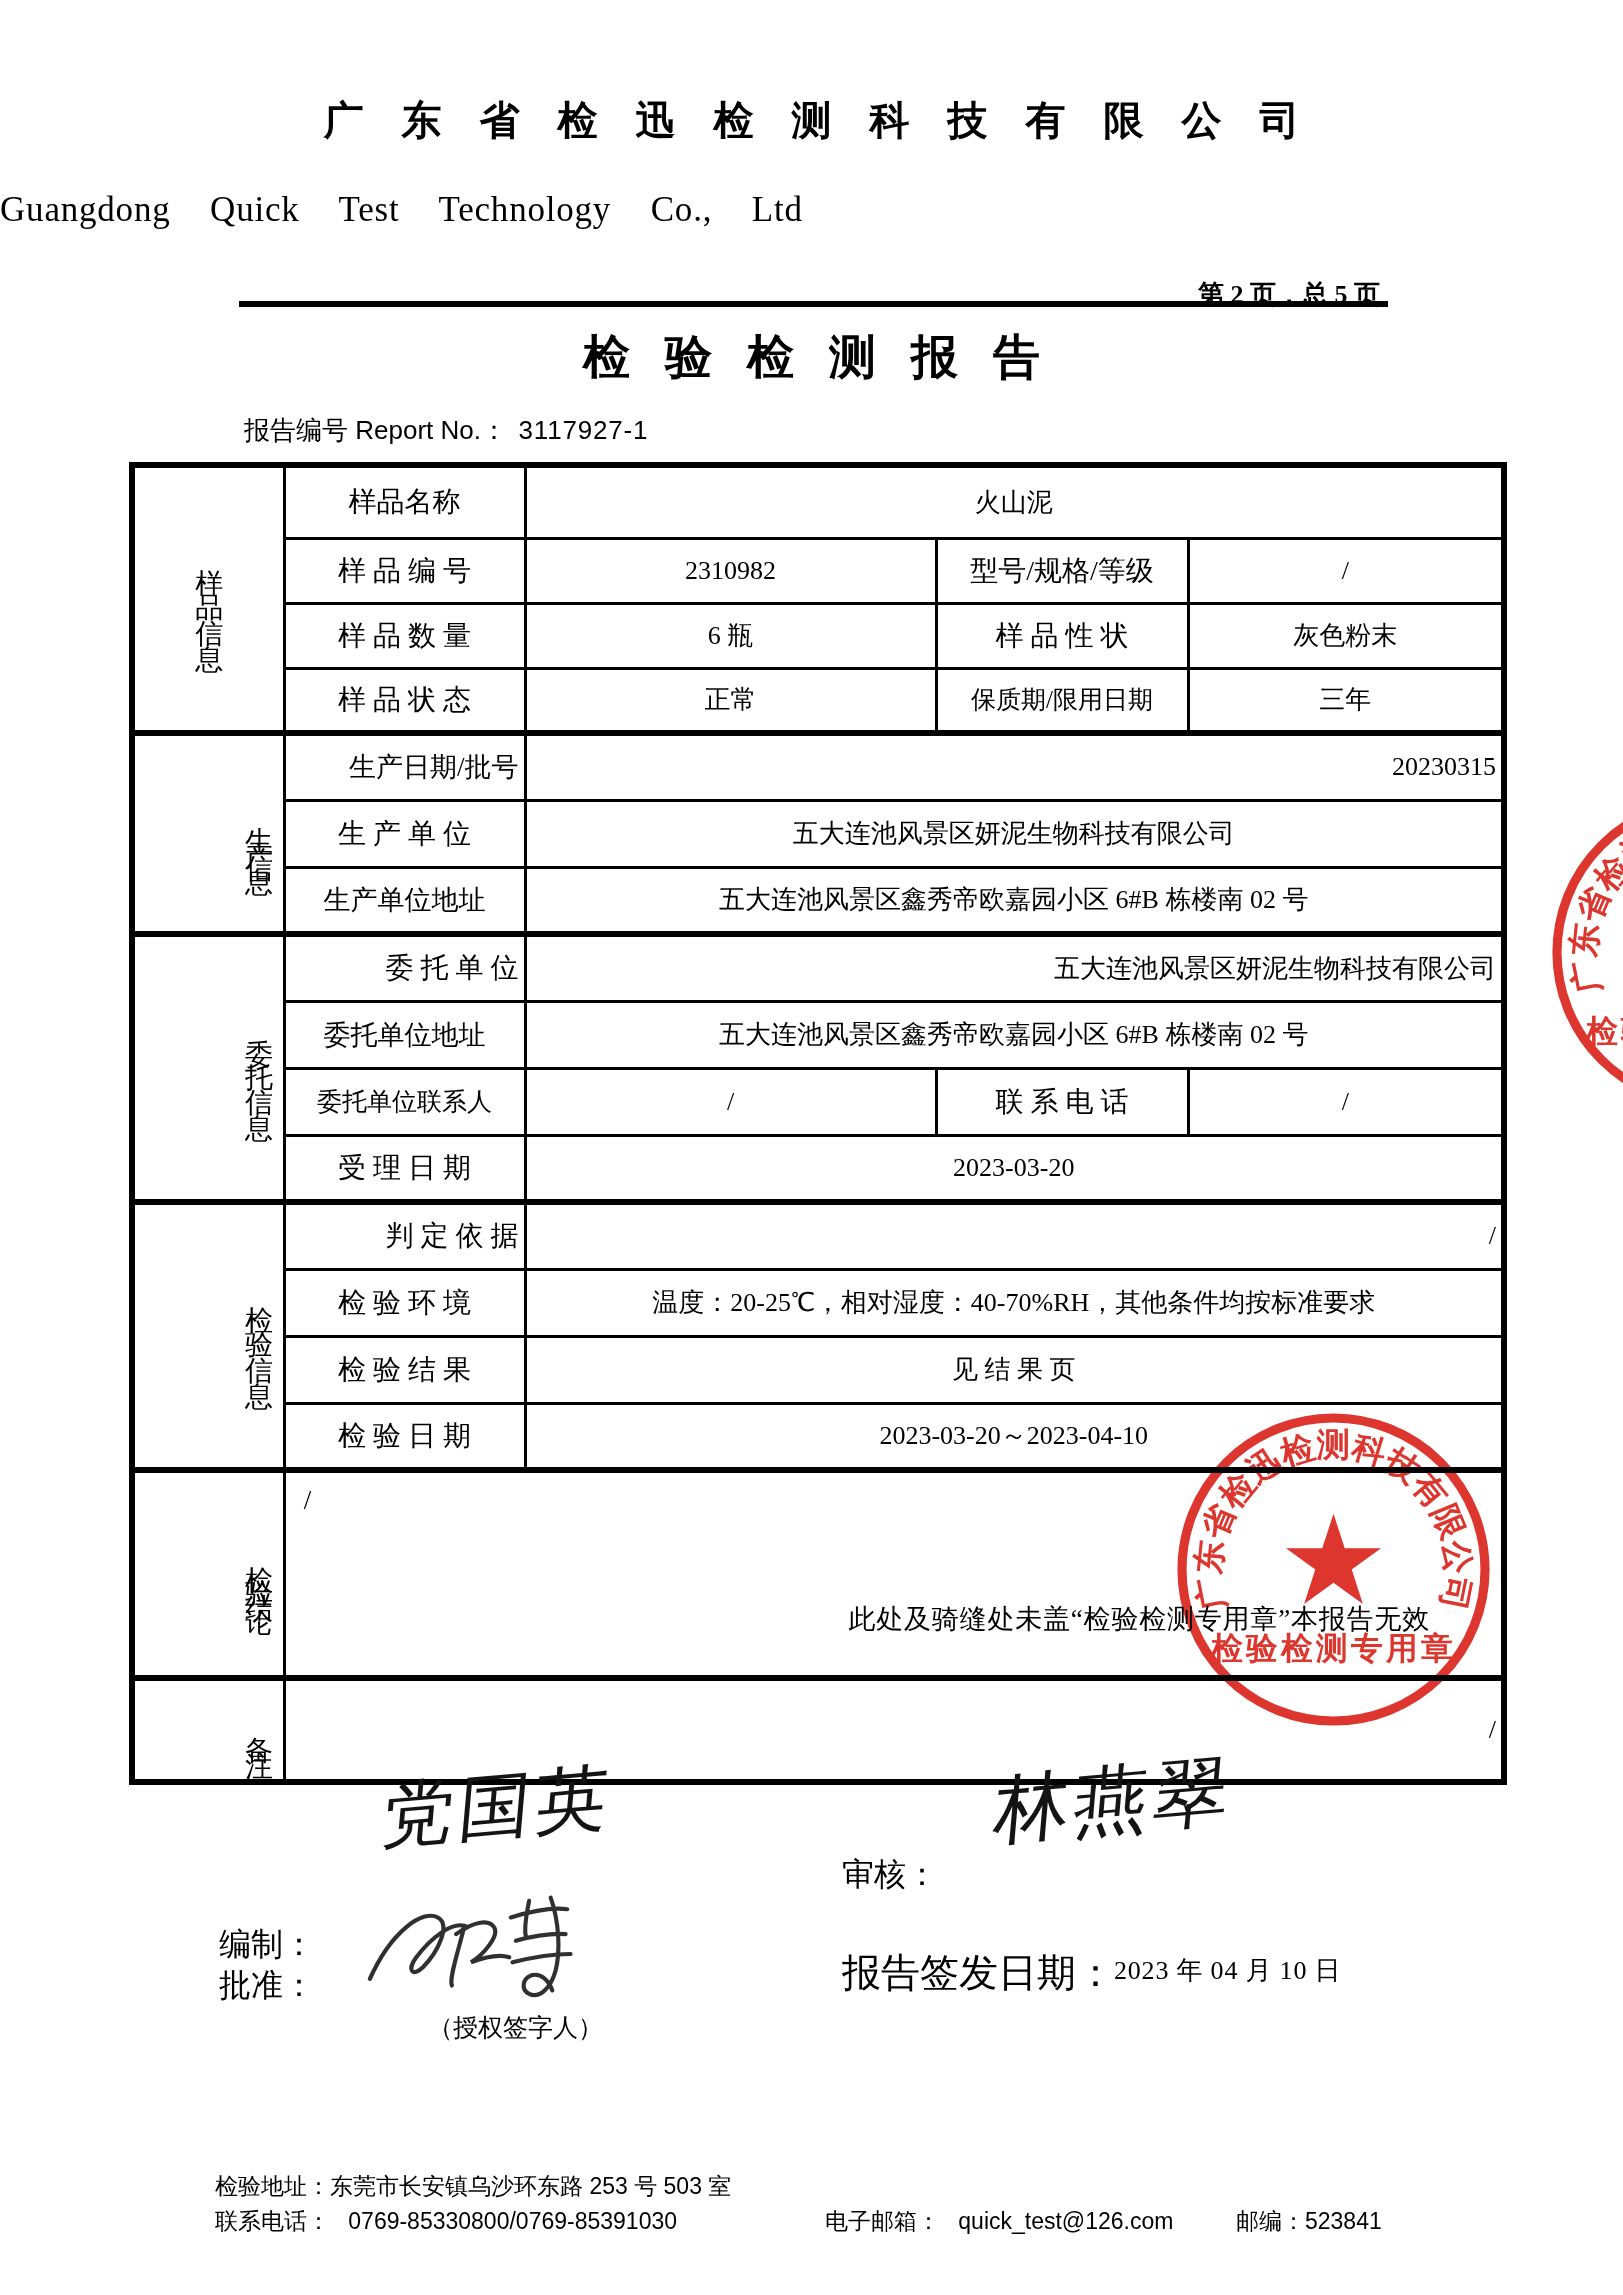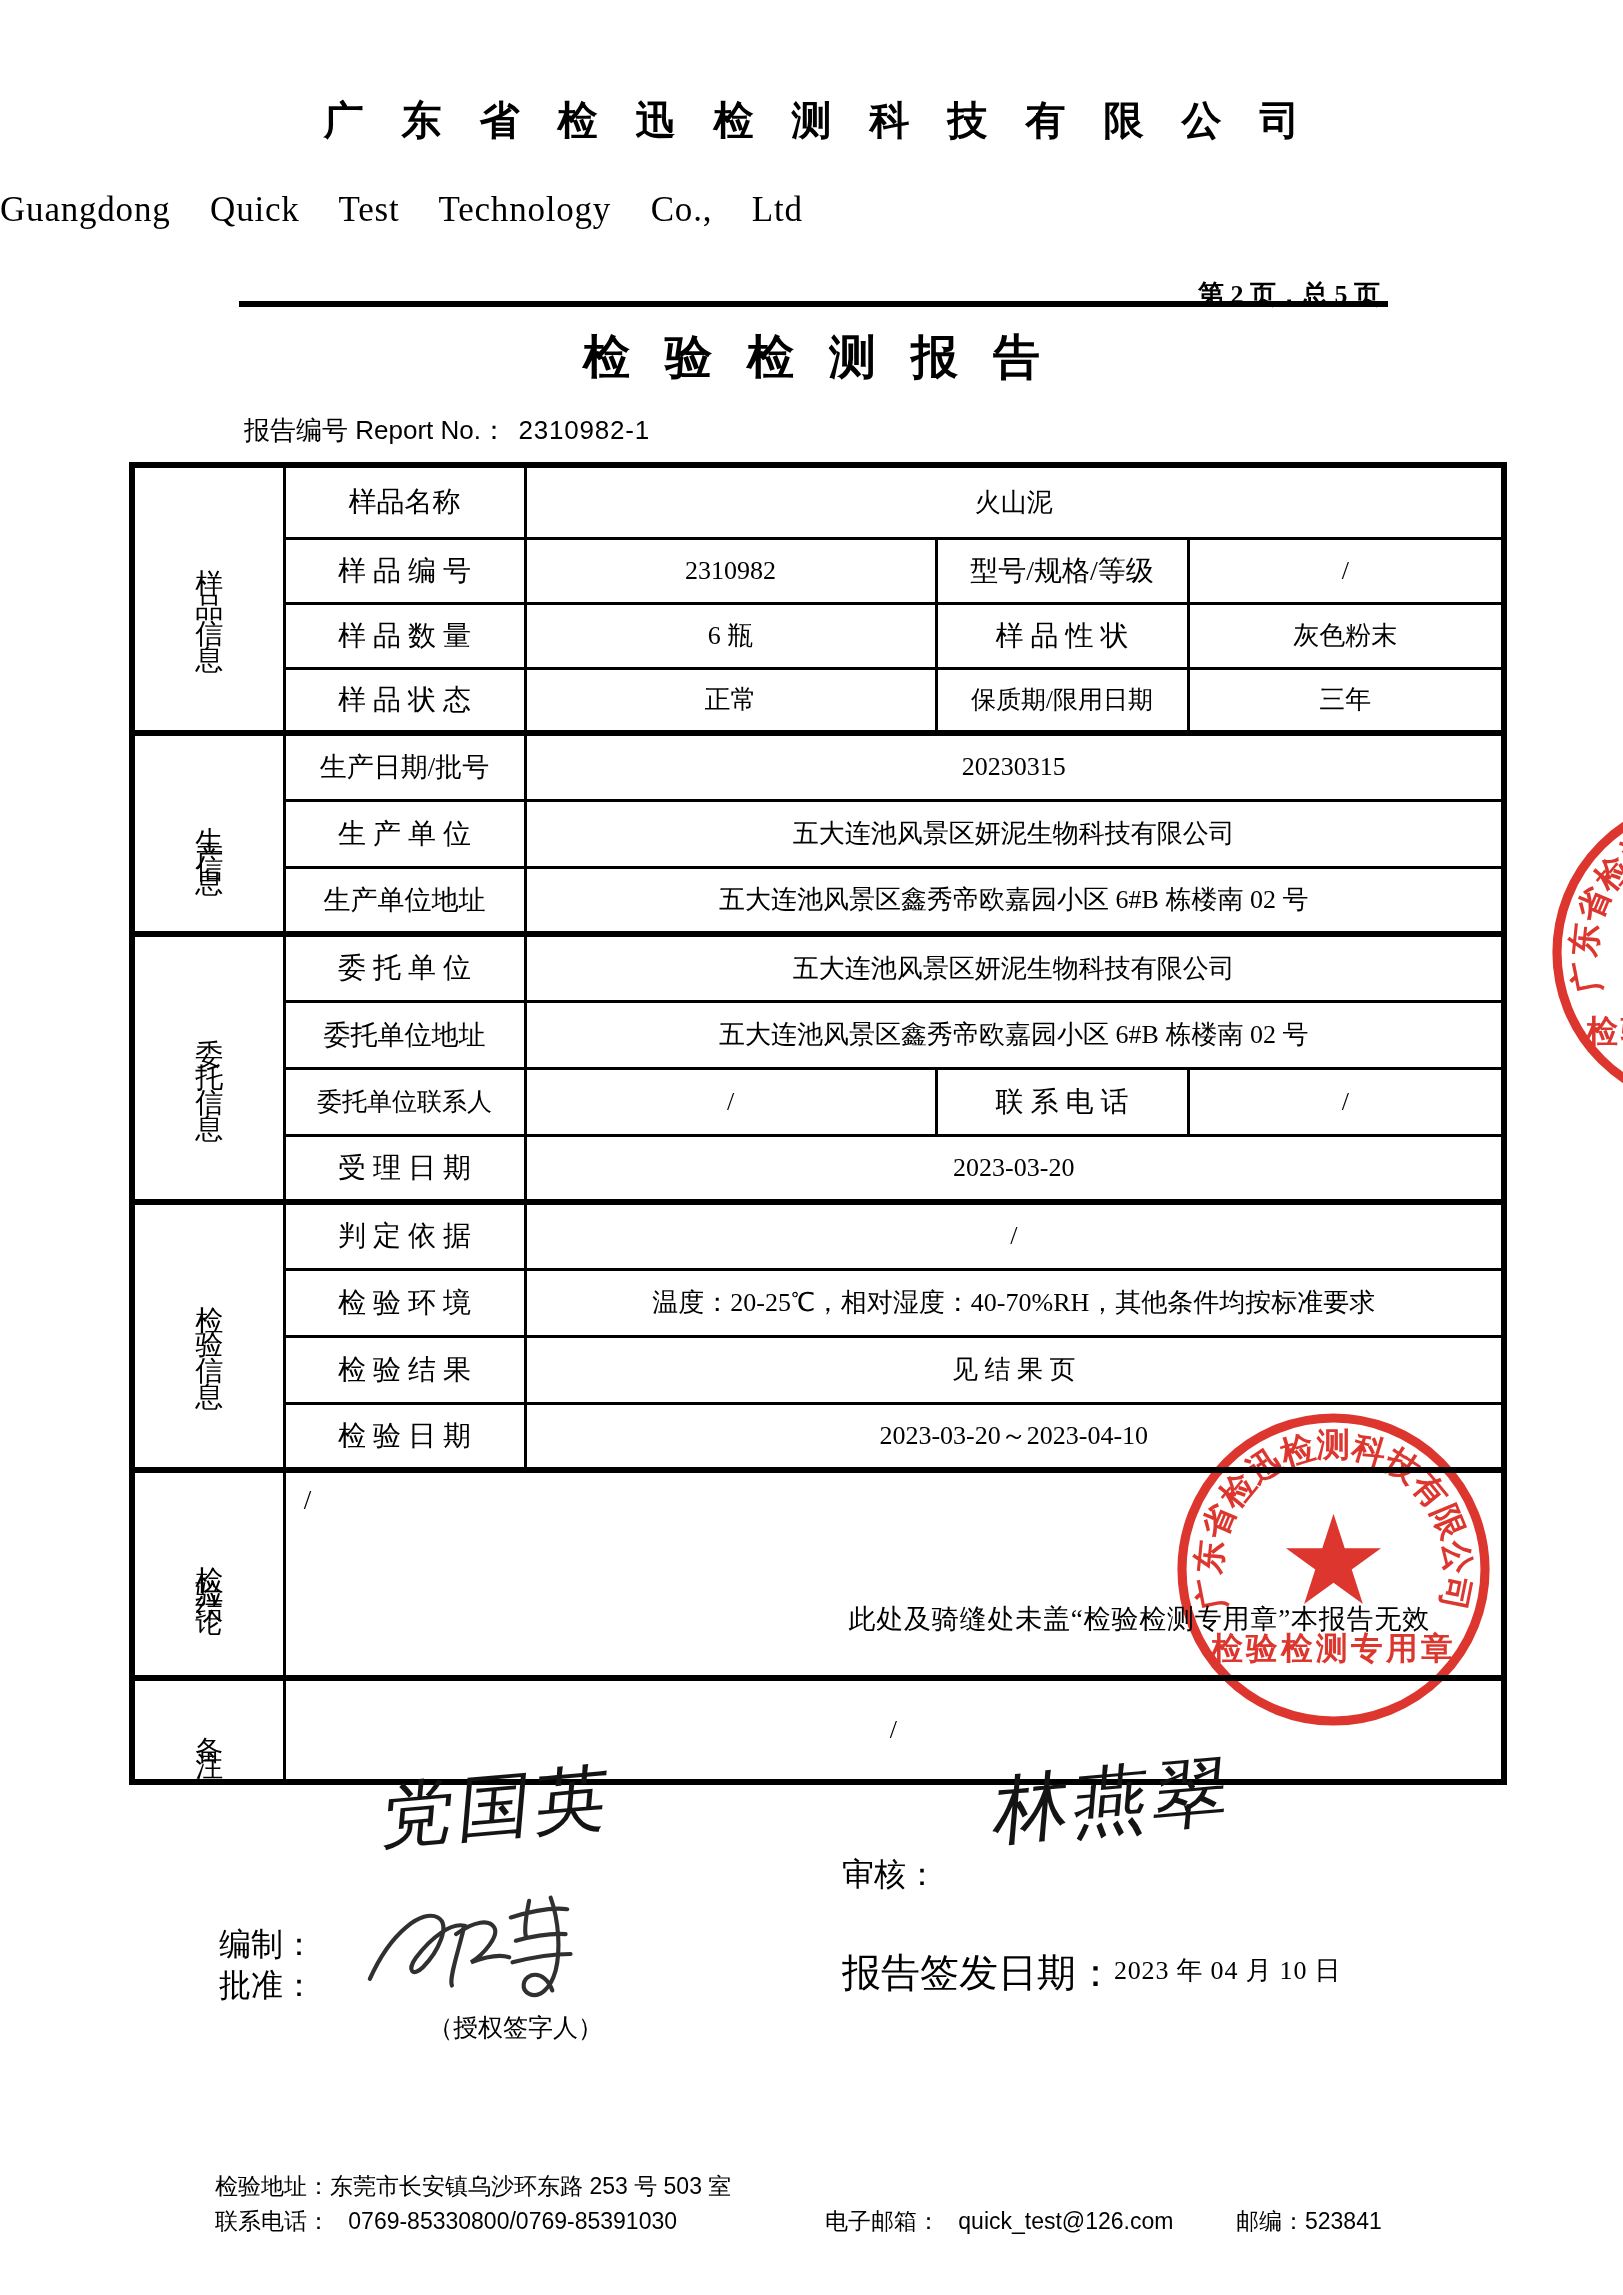--- a/index.html
+++ b/index.html
@@ -33,21 +33,21 @@
   
   table.report-table {
     position:absolute; top:462px; left:129px; width:1372px;
     border-collapse:collapse; table-layout:fixed;
     border:6.7px solid #000;
   }
   table.report-table td {
     border:3.3px solid #000; text-align:center; vertical-align:middle;
     padding:0 5px; overflow:hidden; white-space:nowrap;
   }
-  tr.sec > td { border-top:6.7px solid #000; }
+  tr.sec > td { border-top:6.7px solid #000;text-align:right; }
   td.lbl { font-size:28px; }
   td.val { font-size:26px; }
   td.grp-cell { padding:0; }
   .grp {
     display:inline-block; writing-mode:vertical-rl; text-orientation:upright;
     font-size:28px; letter-spacing:0.9em;
   }
   .grp-tight { letter-spacing:0.5em; }
   td.conc-cell { position:relative; }
   .conc-slash { position:absolute; left:18.3px; top:11.6px; font-size:27px; }
@@ -87,21 +87,21 @@
 <body>
 
 <div class="page">
 
   <div class="company-cn">广东省检迅检测科技有限公司</div>
   <div class="company-en">Guangdong Quick Test Technology Co., Ltd</div>
   <div class="page-info">第 2 页，总 5 页</div>
   <div class="hr"></div>
   <div class="doc-title">检验检测报告</div>
   <div class="report-no">
-    <span>报告编号 Report No.：</span><span class="v">2310982-1</span>
+    <span>报告编号 Report No.：</span><span class="v">3117927-1</span>
   </div>
 
   <table class="report-table">
     <colgroup>
       <col style="width:152px">
         <col style="width:241px">
         <col style="width:411px">
         <col style="width:252px">
         <col style="width:316px">
     </colgroup>

